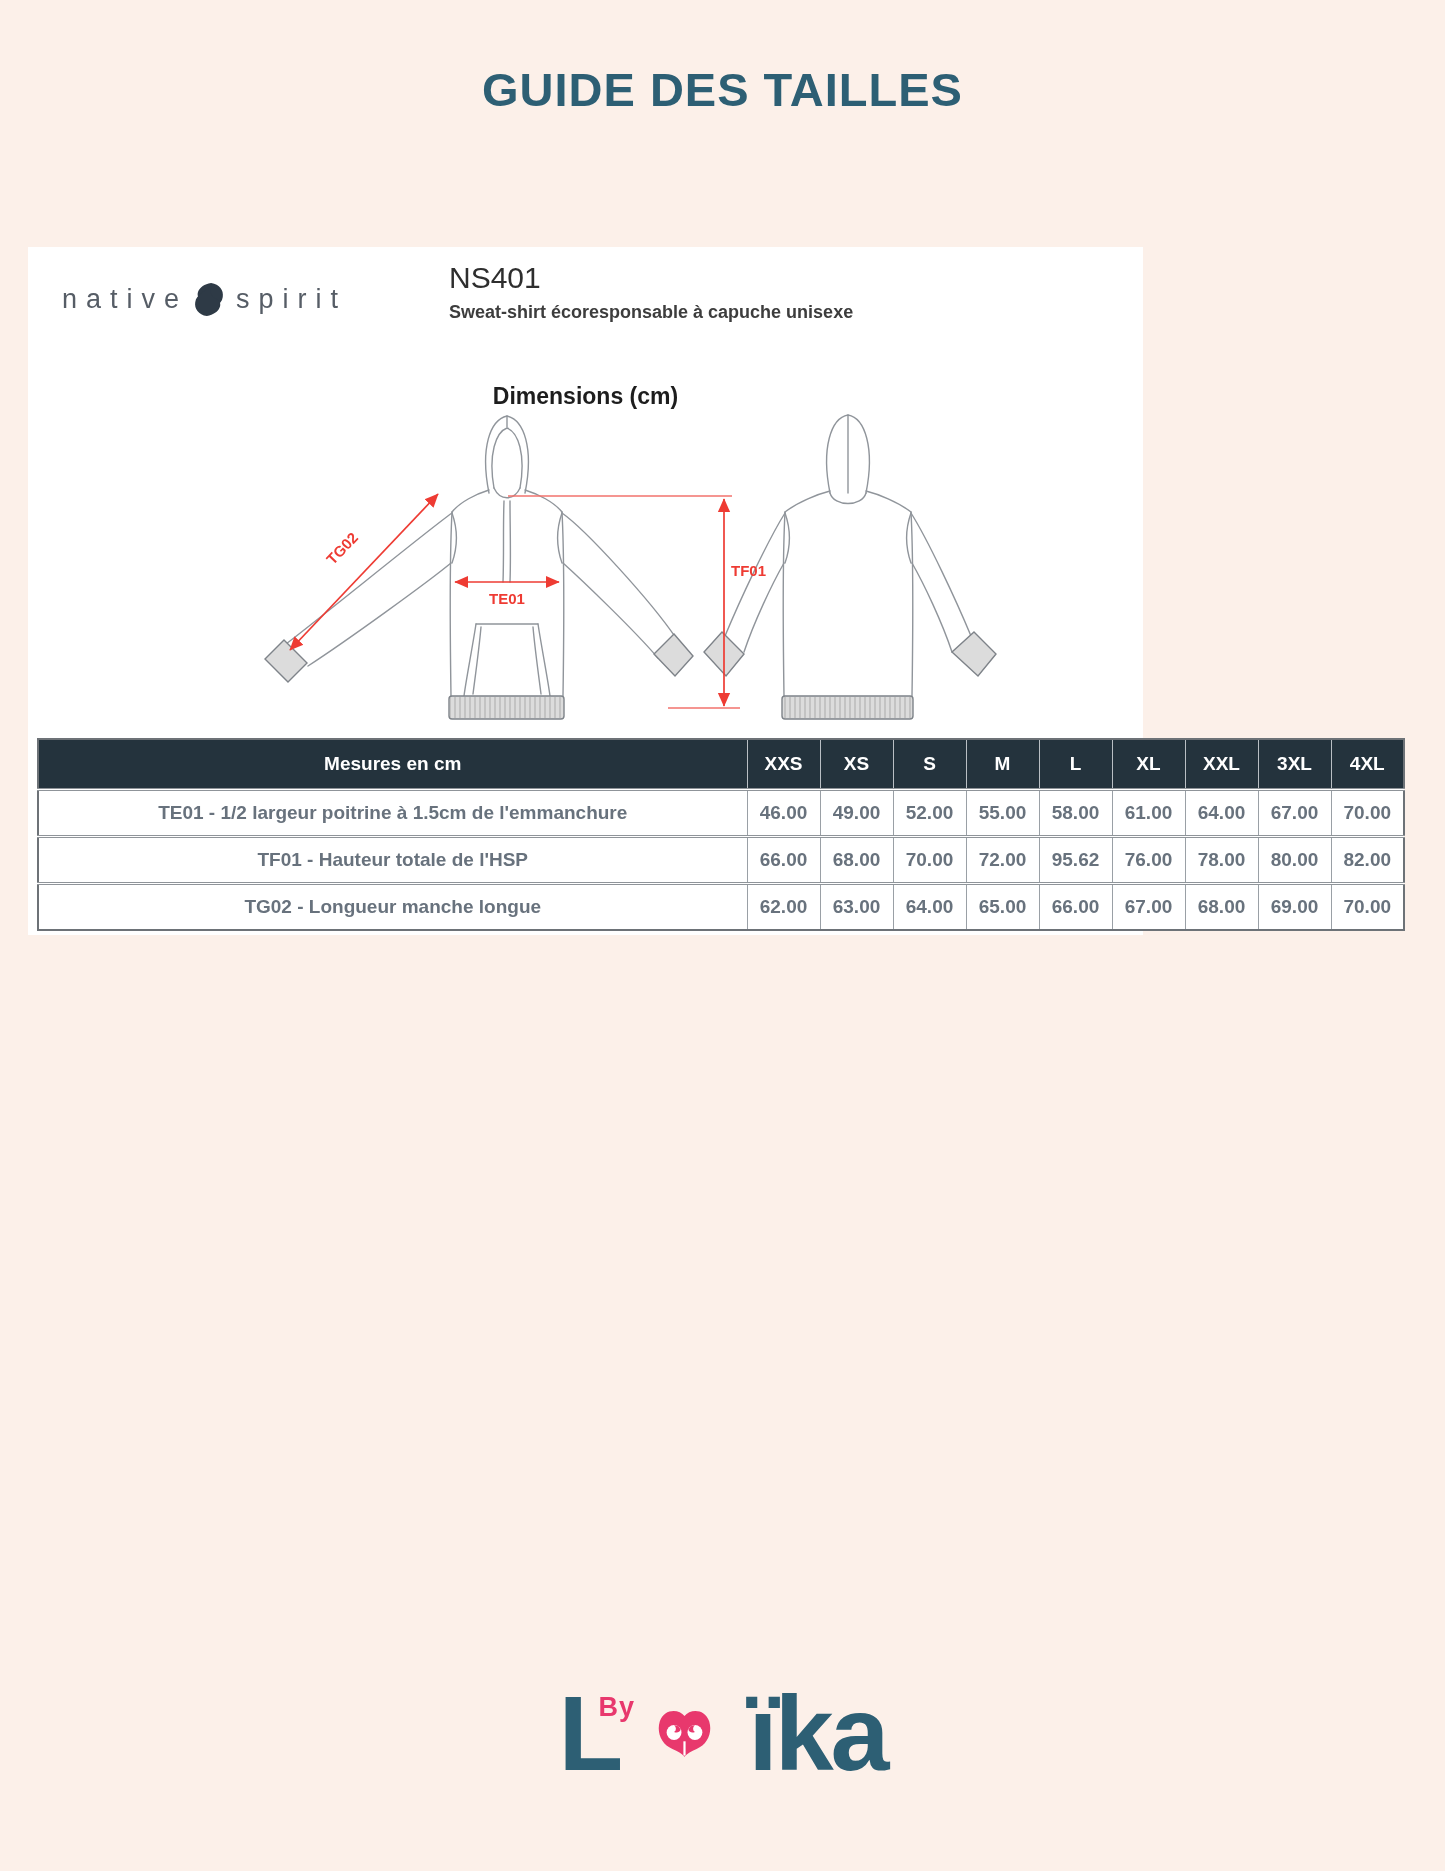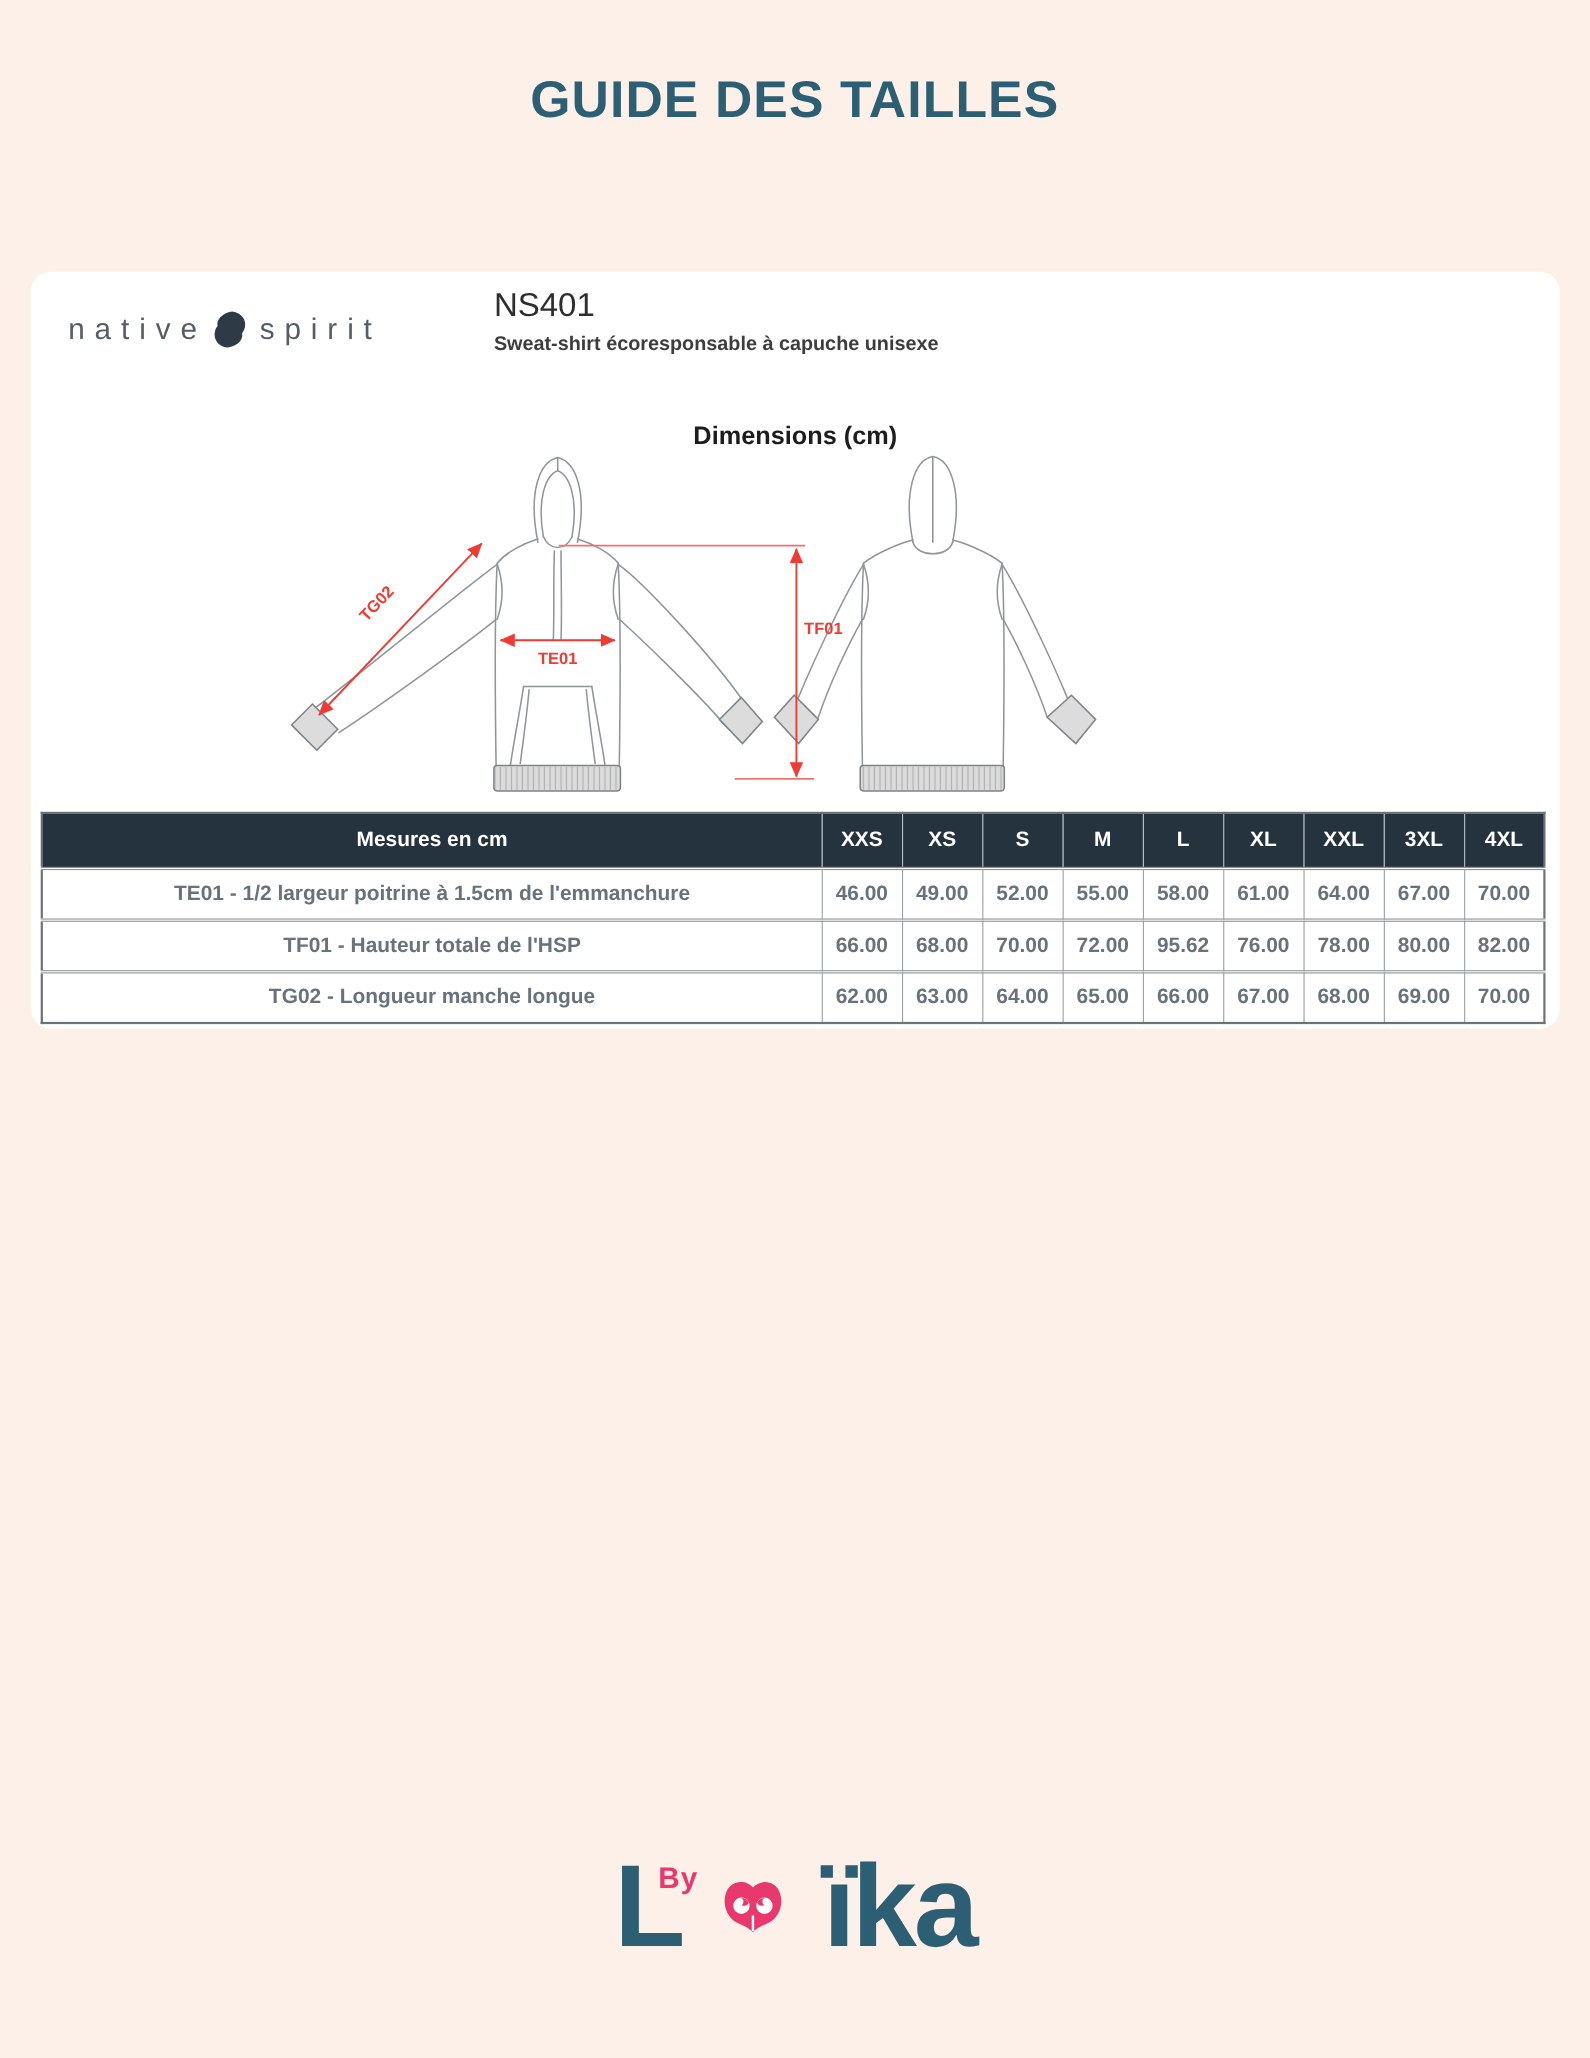--- a/index.html
+++ b/index.html
@@ -9,23 +9,22 @@
     background:#fcf0e9;
     font-family:"Liberation Sans", sans-serif;
     overflow:hidden;
   }
   .page-title {
     position:absolute; top:62px; left:0; width:100%;
     text-align:center; font-size:47px; font-weight:bold;
     letter-spacing:1px; color:#2d5f74;
   }
   .card {
-    position:absolute; left:28px; top:247px; width:1390px; height:688px;
+    position:absolute; left:28px; top:247px; width:1115px; height:688px;
     background:#ffffff;
-    border-radius:18px;
   }
   
   .brand {
     position:absolute; left:34px; top:34px;
     display:flex; align-items:center;
     font-size:27px; color:#565d66; letter-spacing:9px;
   }
   .brand .swirl { margin:0 10px 0 4px; display:block; }
   .product { position:absolute; left:421px; top:14px; }
   .product-code { font-size:30px; color:#2e2e2e; font-weight:500; }

